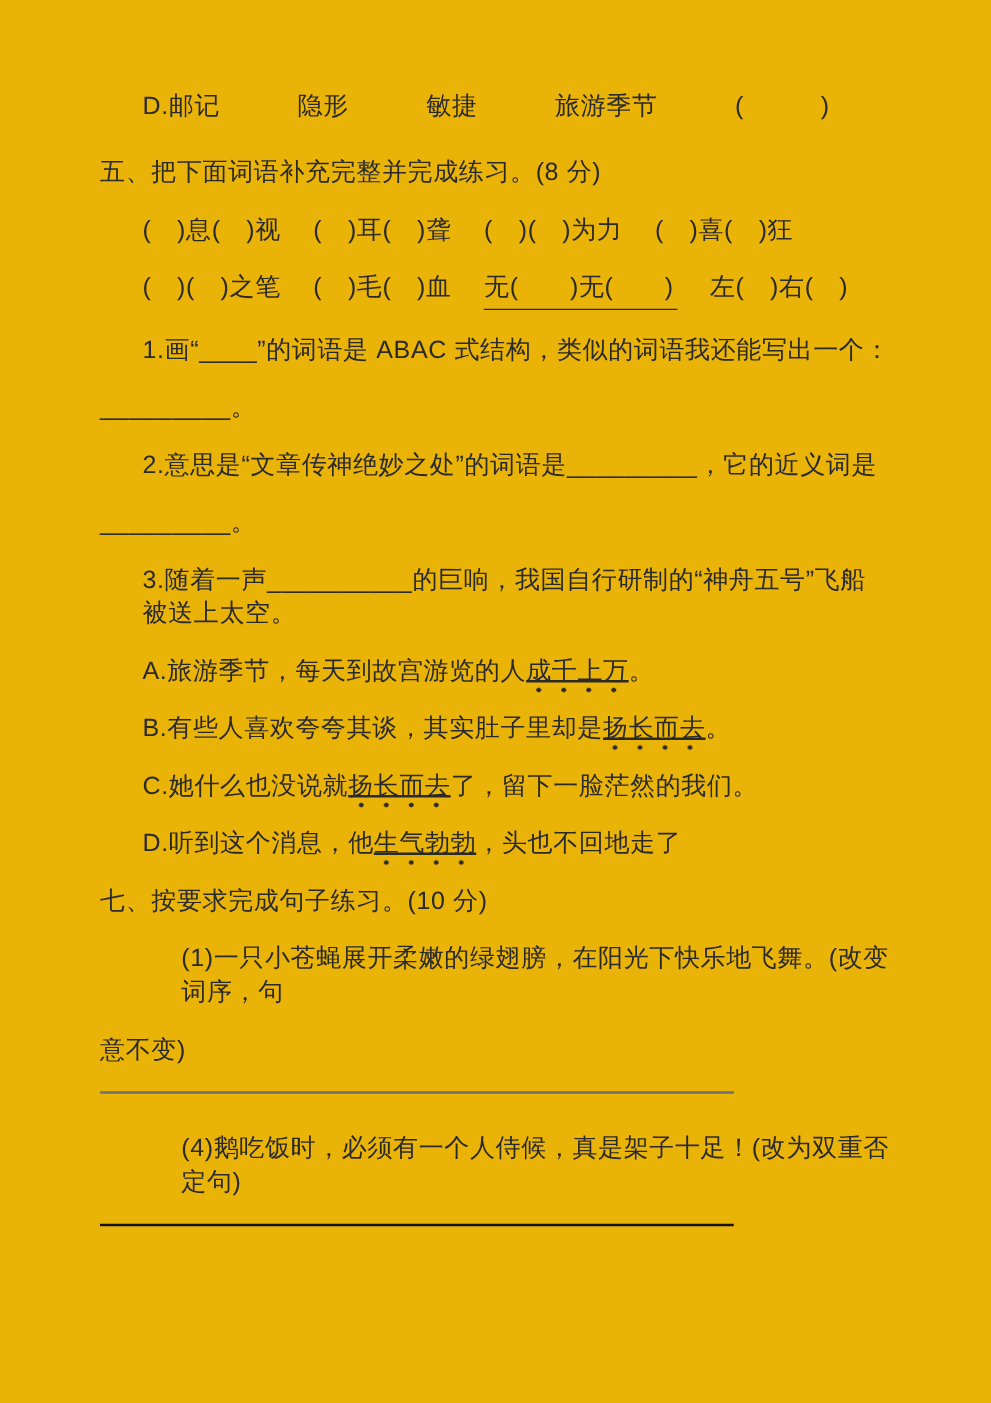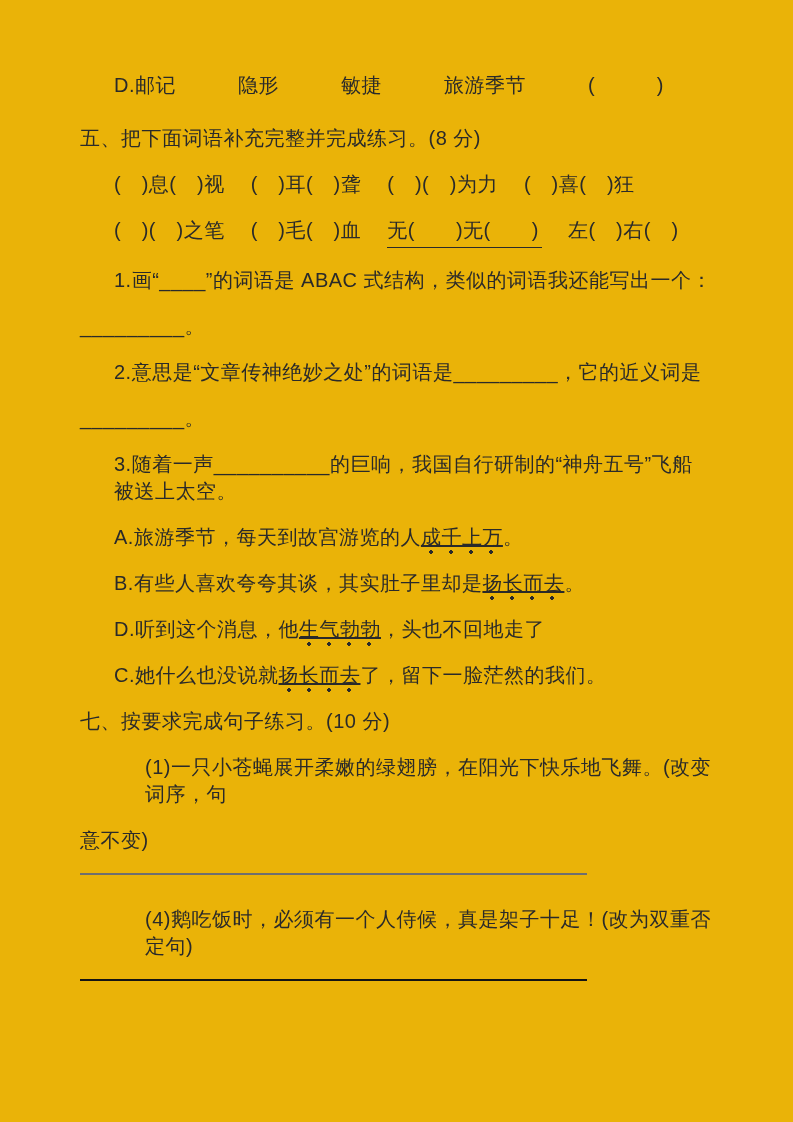--- a/index.html
+++ b/index.html
@@ -90,23 +90,23 @@
   <div class="line ind1">2.意思是“文章传神绝妙之处”的词语是_________，它的近义词是</div>
   <div class="line">_________。</div>
 
   <div class="line ind1">3.随着一声__________的巨响，我国自行研制的“神舟五号”飞船被送上太空。</div>
 
 
   <div class="line ind1"><span>A.旅游季节，每天到故宫游览的人</span><span class="em-dot">成千上万</span><span>。</span></div>
 
   <div class="line ind1"><span>B.有些人喜欢夸夸其谈，其实肚子里却是</span><span class="em-dot">扬长而去</span><span>。</span></div>
 
+  <div class="line ind1"><span>C.她什么也没说就</span><span class="em-dot">扬长而去</span><span>了，留下一脸茫然的我们。</span></div>
+
   <div class="line ind1"><span>D.听到这个消息，他</span><span class="em-dot">生气勃勃</span><span>，头也不回地走了</span></div>
-
-  <div class="line ind1"><span>C.她什么也没说就</span><span class="em-dot">扬长而去</span><span>了，留下一脸茫然的我们。</span></div>
 
   <div class="line">七、按要求完成句子练习。(10 分)</div>
 
   <div class="line ind2">(1)一只小苍蝇展开柔嫩的绿翅膀，在阳光下快乐地飞舞。(改变词序，句</div>
   <div class="line">意不变)</div>
 
   <div class="answer-line"></div>
 
   <div class="line ind2">(4)鹅吃饭时，必须有一个人侍候，真是架子十足！(改为双重否定句)</div>
 

